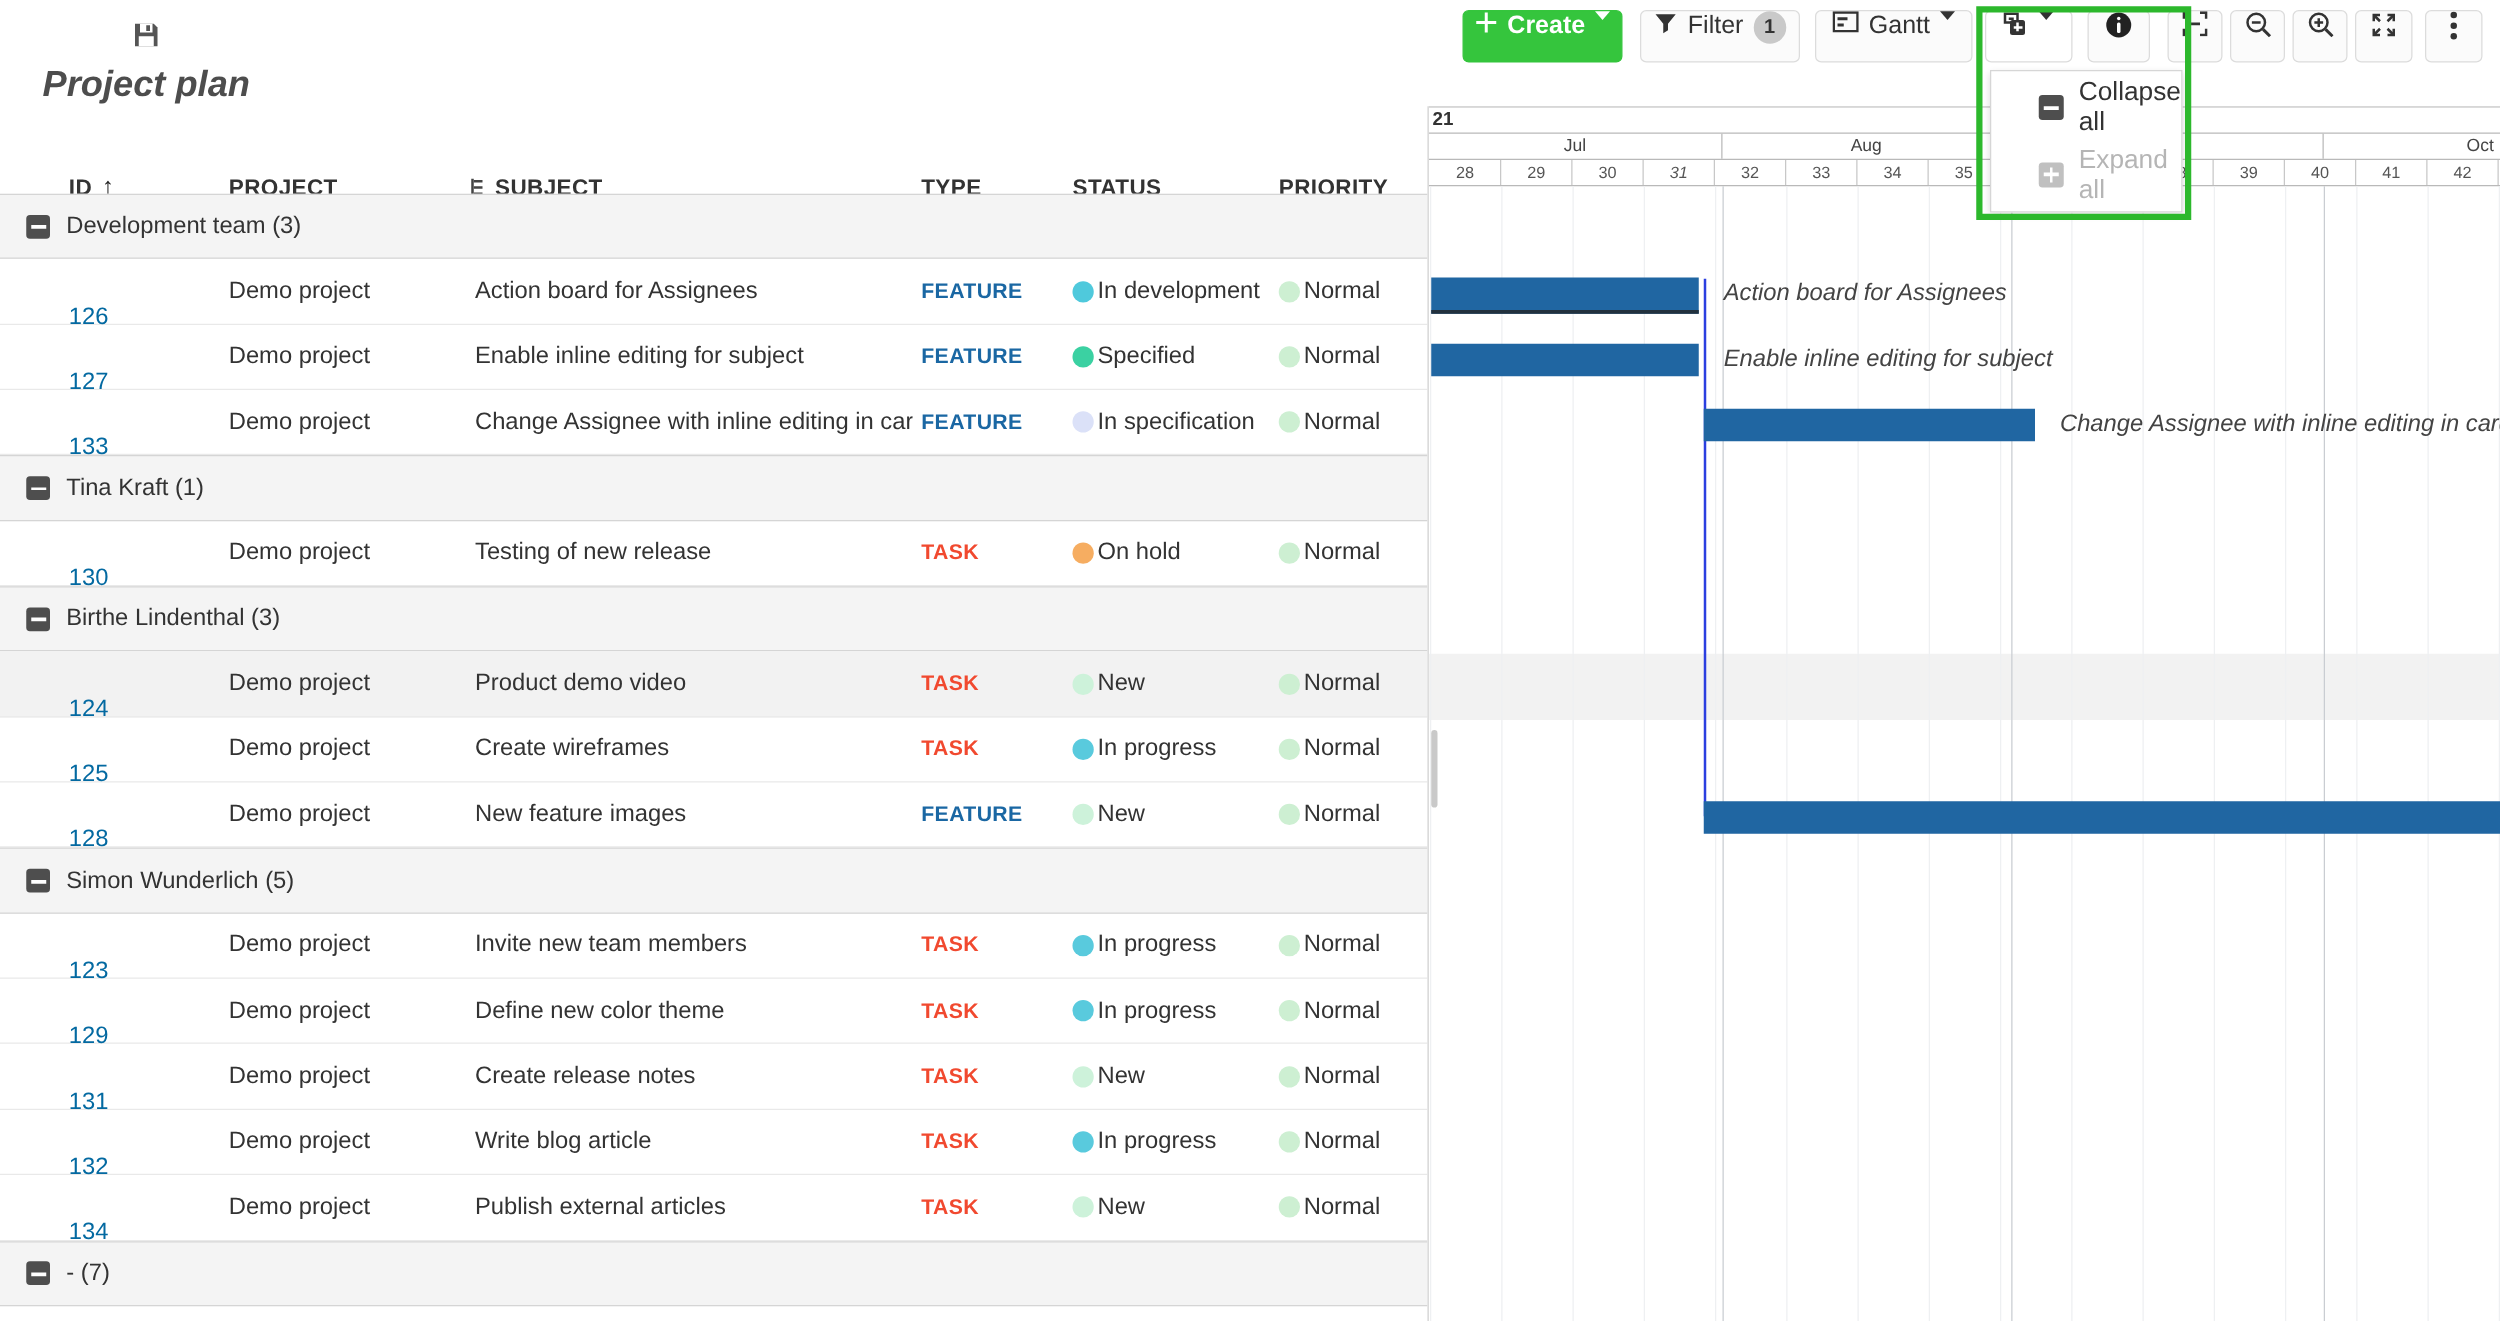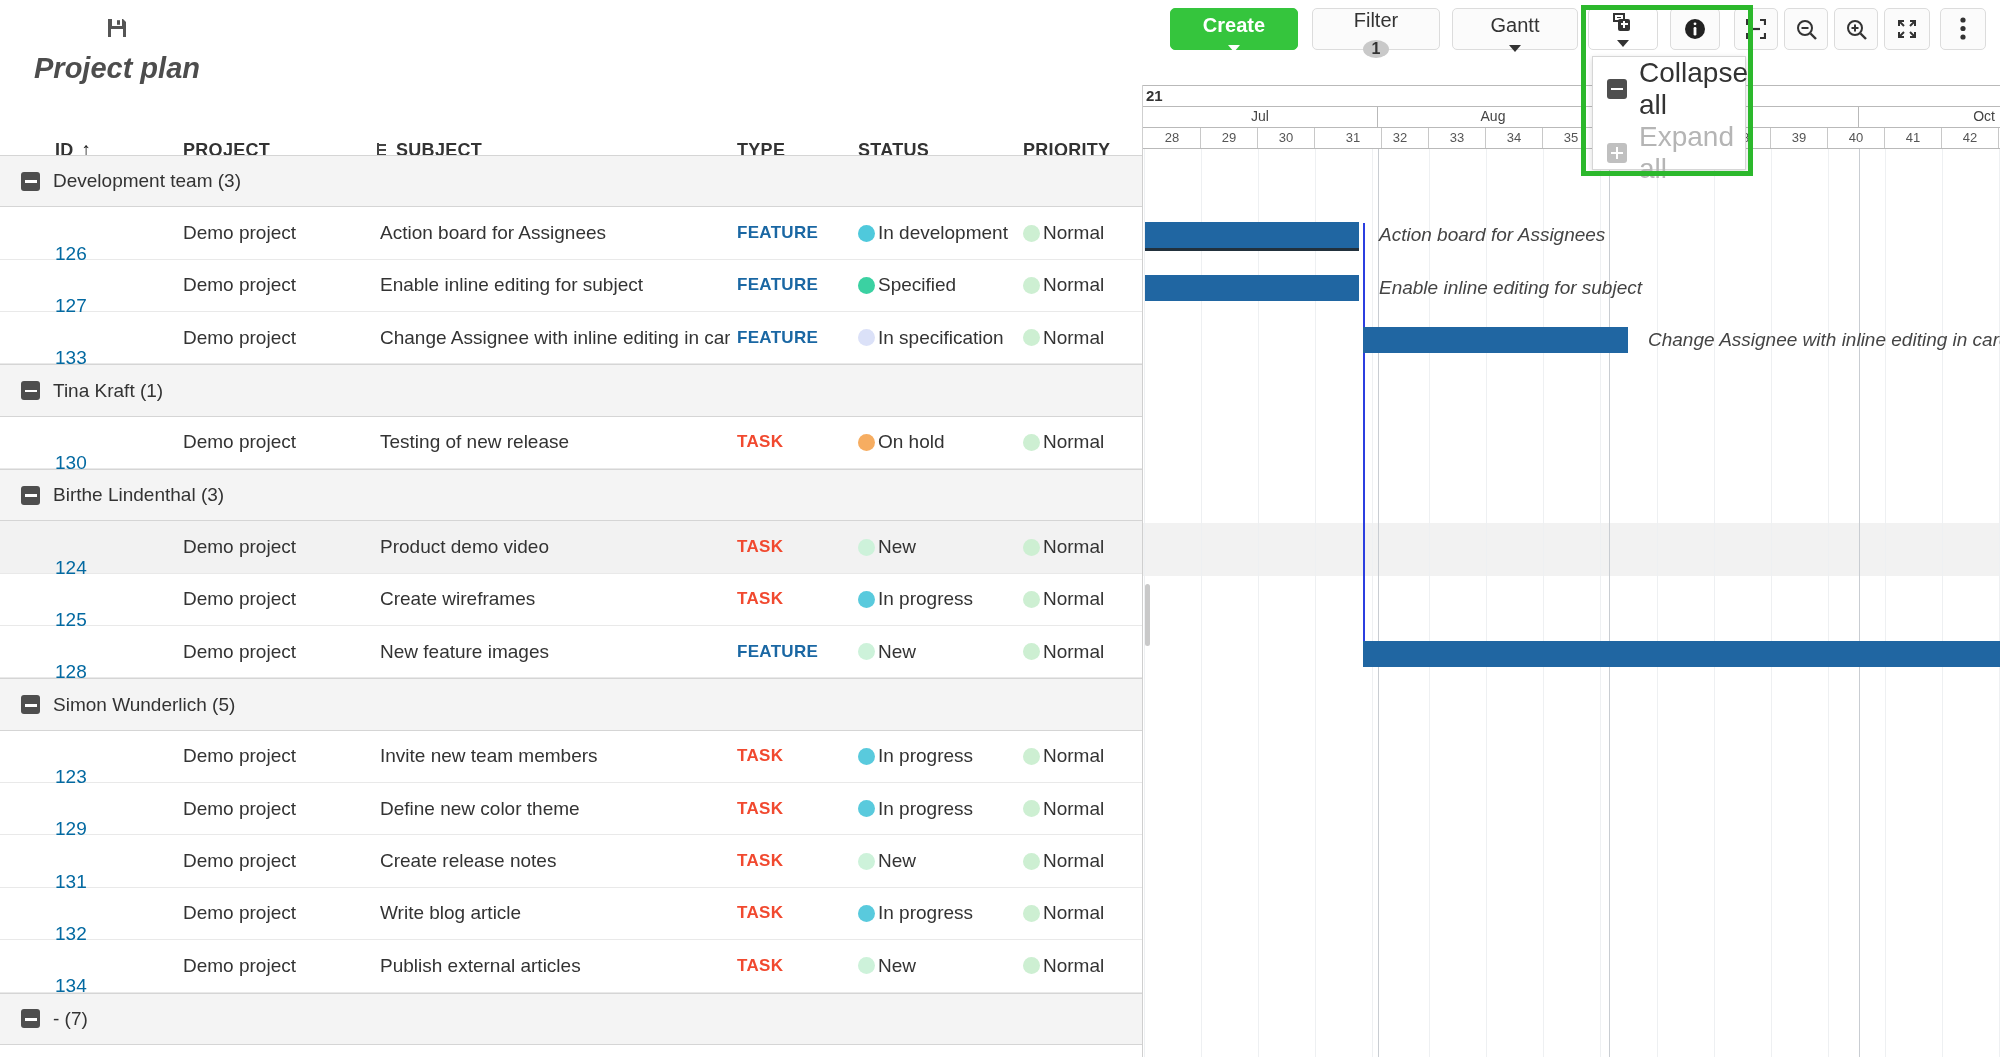--- a/index.html
+++ b/index.html
@@ -6,43 +6,43 @@
   .page{position:relative;width:2000px;height:1057px;background:#fff;overflow:hidden;
         font-family:"Liberation Sans",sans-serif;color:#333;}
 
   
   .title-wrap{position:absolute;left:34px;top:16px;display:flex;align-items:center;gap:12px;flex-direction:column;}
   .title{font-size:29px;font-weight:bold;font-style:italic;color:#4d4d4d;}
   .save-ic{width:24px;height:24px;}
 
   .btn{position:absolute;top:8px;height:42px;box-sizing:border-box;
        border:1px solid #dcdcdc;border-radius:5px;background:#fbfbfb;
-       display:flex;align-items:center;justify-content:center;gap:8px;
-       font-size:20px;color:#333;cursor:pointer;flex-direction:column;}
+       display:flex;justify-content:center;gap:8px;
+       font-size:20px;color:#333;cursor:pointer;}
   .btn-green{background:#35c53d;border-color:#35c53d;color:#fff;font-weight:bold;}
   .badge{display:inline-flex;align-items:center;justify-content:center;width:26px;height:26px;
          border-radius:50%;background:#c9c9c9;color:#333;font-size:16px;font-weight:bold;}
   .caret{width:0;height:0;border-left:6px solid transparent;border-right:6px solid transparent;
          border-top:7px solid currentColor;display:inline-block;}
 
   
   .cdd-ic{position:relative;width:20px;height:20px;}
   .cdd-ic .back{position:absolute;left:0;top:1px;width:12px;height:9px;border:2px solid #333;box-sizing:border-box;}
   .cdd-ic .back:after{content:"";position:absolute;left:2px;top:2px;width:4px;height:1.6px;background:#333;}
   .cdd-ic .front{position:absolute;left:5px;top:7px;width:12px;height:12px;background:#333;border-radius:2px;}
   .cdd-ic .front:before{content:"";position:absolute;left:2.5px;top:4.8px;width:7px;height:2.2px;background:#fff;}
   .cdd-ic .front:after{content:"";position:absolute;left:4.9px;top:2.4px;width:2.2px;height:7px;background:#fff;}
 
   
   .annot{position:absolute;left:1581px;top:5px;width:172px;height:171px;border:5px solid #2cb82c;
          box-sizing:border-box;z-index:60;pointer-events:none;}
   .menu{position:absolute;left:1592px;top:56px;width:154px;height:114px;background:#fff;
         border:1px solid #d6d6d6;box-shadow:0 2px 6px rgba(0,0,0,.15);z-index:55;
         display:flex;flex-direction:column;justify-content:space-evenly;padding:0 14px;box-sizing:border-box;}
-  .menu-item{display:flex;align-items:center;gap:12px;font-size:28px;color:#333;cursor:pointer;}
+  .menu-item{display:flex;align-items:center;gap:12px;font-size:21px;color:#333;cursor:pointer;margin-left:24px;}
   .menu-item.disabled{color:#b5b5b5;cursor:default;}
   .sq-ic{width:20px;height:20px;border-radius:3px;background:#4e4e4e;position:relative;flex:0 0 auto;}
   .sq-ic:before{content:"";position:absolute;left:4px;top:8.6px;width:12px;height:2.8px;background:#fff;}
   .sq-ic.plus:after{content:"";position:absolute;left:8.6px;top:4px;width:2.8px;height:12px;background:#fff;}
   .sq-ic.gray{background:#c0c0c0;}
 
   
   .thead{position:absolute;left:0;top:98px;width:1142px;height:57px;display:grid;
          grid-template-columns:160px 200px 370px 120px 165px 127px;align-items:end;box-sizing:border-box;
          padding-bottom:12px;font-size:18px;font-weight:bold;color:#333;letter-spacing:.3px;}
@@ -404,21 +404,21 @@
     <div class="g-months" id="gmonths">
         <div class="g-mcell" style="left: 0px; width: 235px; text-align: center;">Jul</div>
         <div class="g-mcell" style="left: 235px; width: 231px; text-align: center;">Aug</div>
         <div class="g-mcell" style="left: 466px; width: 250px; text-align: center;">Sep</div>
         <div class="g-mcell" style="left: 716px; width: 142px; text-align: right; padding-right: 5px;">Oct</div>
       </div>
     <div class="g-weeks" id="gweeks">
         <div class="g-wcell" style="left: 1px;">28</div>
         <div class="g-wcell" style="left: 58px;">29</div>
         <div class="g-wcell" style="left: 115px;">30</div>
-        <div class="g-wcell" style="left: 182px;">31</div>
+        <div class="g-wcell" style="left: 172px; font-style: italic;">31</div>
         <div class="g-wcell" style="left: 229px;">32</div>
         <div class="g-wcell" style="left: 286px;">33</div>
         <div class="g-wcell" style="left: 343px;">34</div>
         <div class="g-wcell" style="left: 400px;">35</div>
         <div class="g-wcell" style="left: 457px;">36</div>
         <div class="g-wcell" style="left: 514px;">37</div>
         <div class="g-wcell" style="left: 571px;">38</div>
         <div class="g-wcell" style="left: 628px;">39</div>
         <div class="g-wcell" style="left: 685px;">40</div>
         <div class="g-wcell" style="left: 742px;">41</div>

